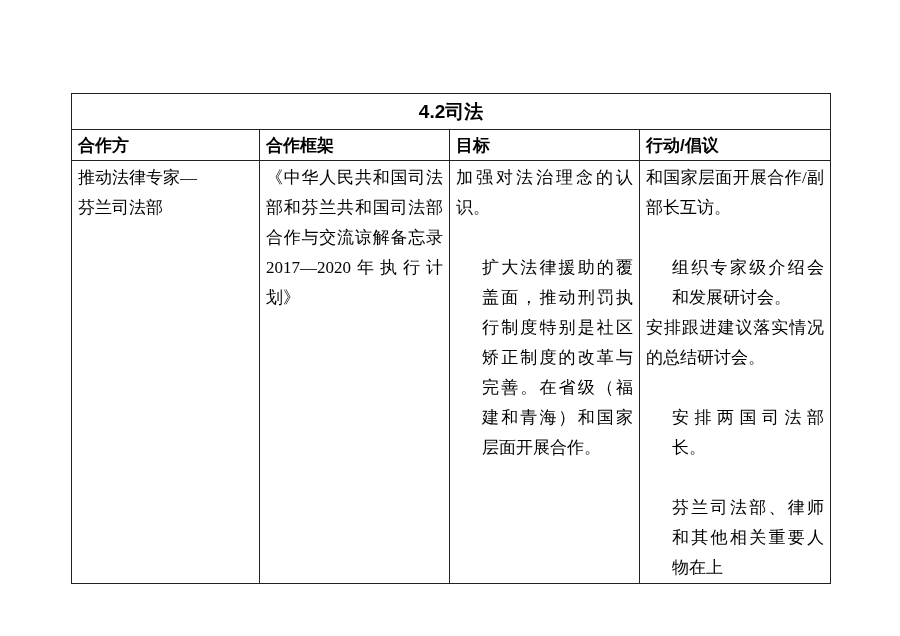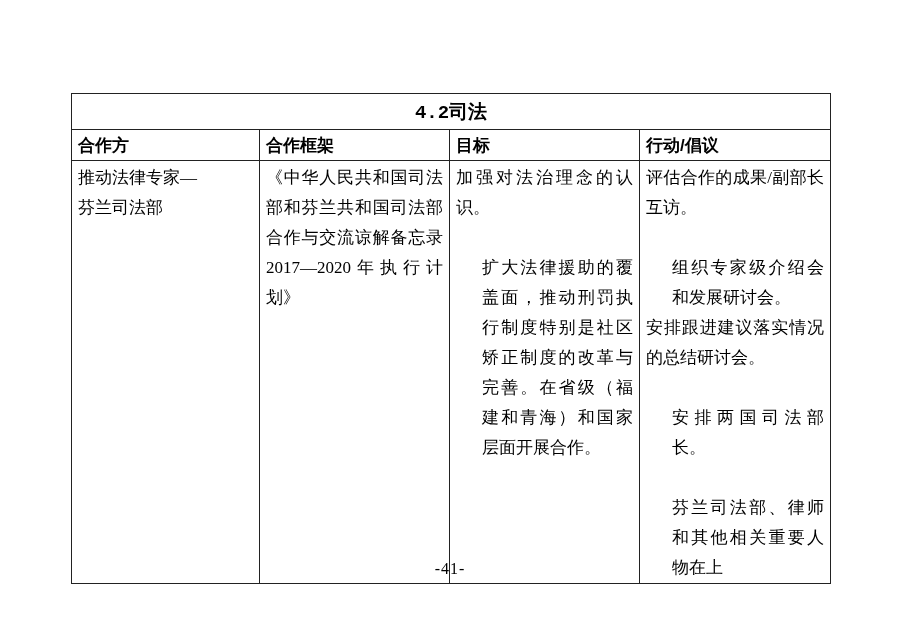--- a/index.html
+++ b/index.html
@@ -26,21 +26,21 @@
     border: 1px solid #222222;
     background: #ffffff;
     overflow: hidden;
   }
   td.title-cell {
     height: 33px;
     text-align: center;
     vertical-align: middle;
     font-weight: bold;
     font-size: 19px;
-    font-family: Liberation Mono, monospace;
+    font-family: Liberation Sans, sans-serif;
   }
   tr.header-row td {
     height: 30px;
     vertical-align: middle;
     padding: 0 6px;
     font-weight: bold;
     font-size: 17px;
     font-family: Liberation Sans, sans-serif;
   }
   tr.body-row td {
@@ -95,25 +95,24 @@
           <div class="para no-justify">芬兰司法部</div>
         </td>
         <td>
           <div class="para">《中华人民共和国司法部和芬兰共和国司法部合作与交流谅解备忘录2017—2020年执行计划》</div>
         </td>
         <td>
           <div class="para">加强对法治理念的认识。</div>
           <div class="para gap-before">扩大法律援助的覆盖面，推动刑罚执行制度特别是社区矫正制度的改革与完善。在省级（福建和青海）和国家层面开展合作。</div>
         </td>
         <td>
-          <div class="para">评估合作的成果/副部长互访。</div>
+          <div class="para">和国家层面开展合作/副部长互访。</div>
           <div class="para gap-before">组织专家级介绍会和发展研讨会。</div>
           <div class="para">安排跟进建议落实情况的总结研讨会。</div>
           <div class="para gap-before">安排两国司法部长。</div>
           <div class="para gap-before">芬兰司法部、律师和其他相关重要人物在上</div>
         </td>
       </tr>
     </tbody>
   </table>
 
-  <div class="footer">-41-</div>
 
 </div>
 
 </body></html>

